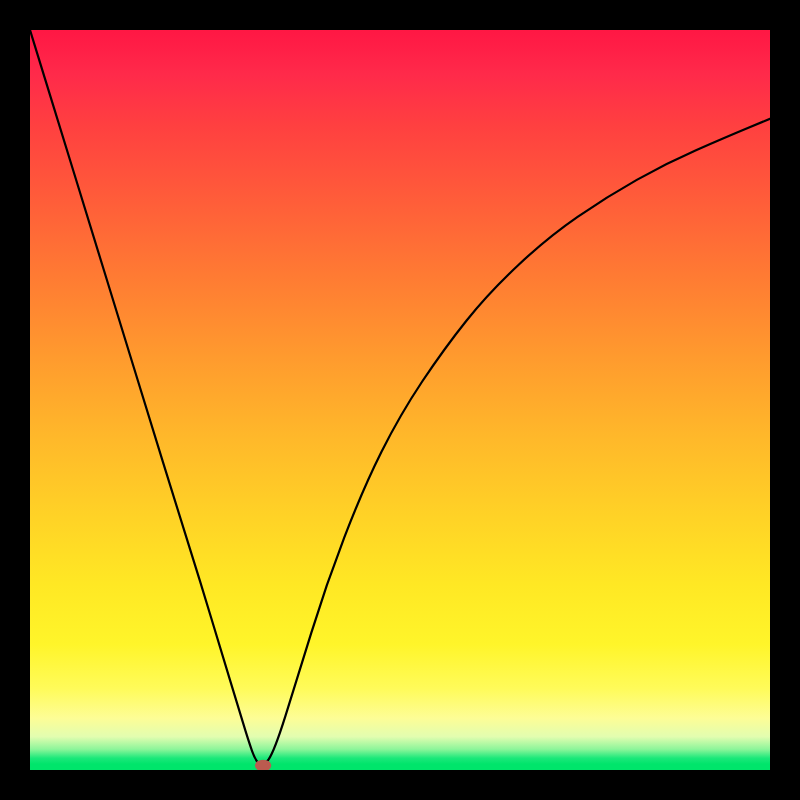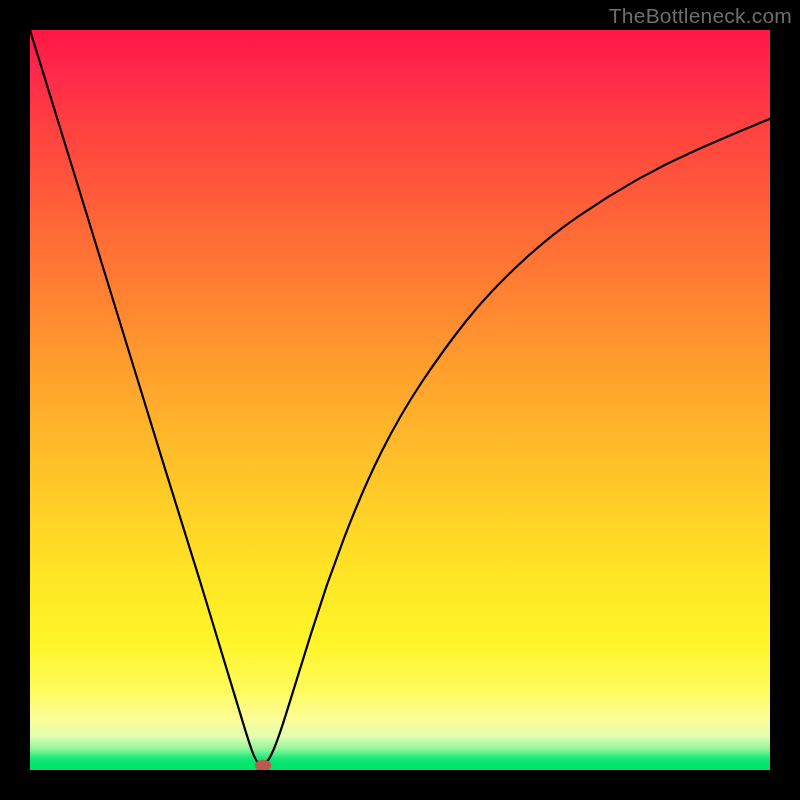--- a/index.html
+++ b/index.html
@@ -68,14 +68,13 @@
 
 <div class="frame">
 
   <div class="plot-area">
     <svg class="plot-svg" viewBox="0 0 740 740" preserveAspectRatio="none">
       <path id="curve-path" fill="none" stroke="#000000" stroke-width="2.2" stroke-linejoin="round" stroke-linecap="round" d="M 0.00 0.00 Q 0.00 0.00 14.80 48.10 Q 29.60 96.20 44.40 144.30 Q 59.20 192.40 74.00 240.50 Q 88.80 288.60 103.60 336.70 Q 118.40 384.80 133.20 432.90 Q 148.00 481.00 159.10 516.15 Q 170.20 551.30 181.30 588.30 Q 192.40 625.30 199.80 649.35 Q 207.20 673.40 212.75 691.90 Q 218.30 710.40 222.00 720.76 Q 225.70 731.12 229.40 734.08 Q 233.10 737.04 238.65 729.27 Q 244.20 721.50 255.30 686.35 Q 266.40 651.20 281.20 603.10 Q 296.00 555.00 314.50 506.90 Q 333.00 458.80 351.50 421.80 Q 370.00 384.80 392.20 351.50 Q 414.40 318.20 436.60 290.45 Q 458.80 262.70 488.40 234.95 Q 518.00 207.20 547.60 186.85 Q 577.20 166.50 606.80 149.85 Q 636.40 133.20 666.00 120.25 Q 695.60 107.30 717.80 98.05 T 740.00 88.80"></path>
       <ellipse id="marker-dot" fill="#bb5b4f" cx="233.10" cy="735.56" rx="8.14" ry="5.92"></ellipse>
     </svg>
   </div>
 
-  <div class="watermark">TheBottleneck.com</div>
 </div>
 
 </body></html>

